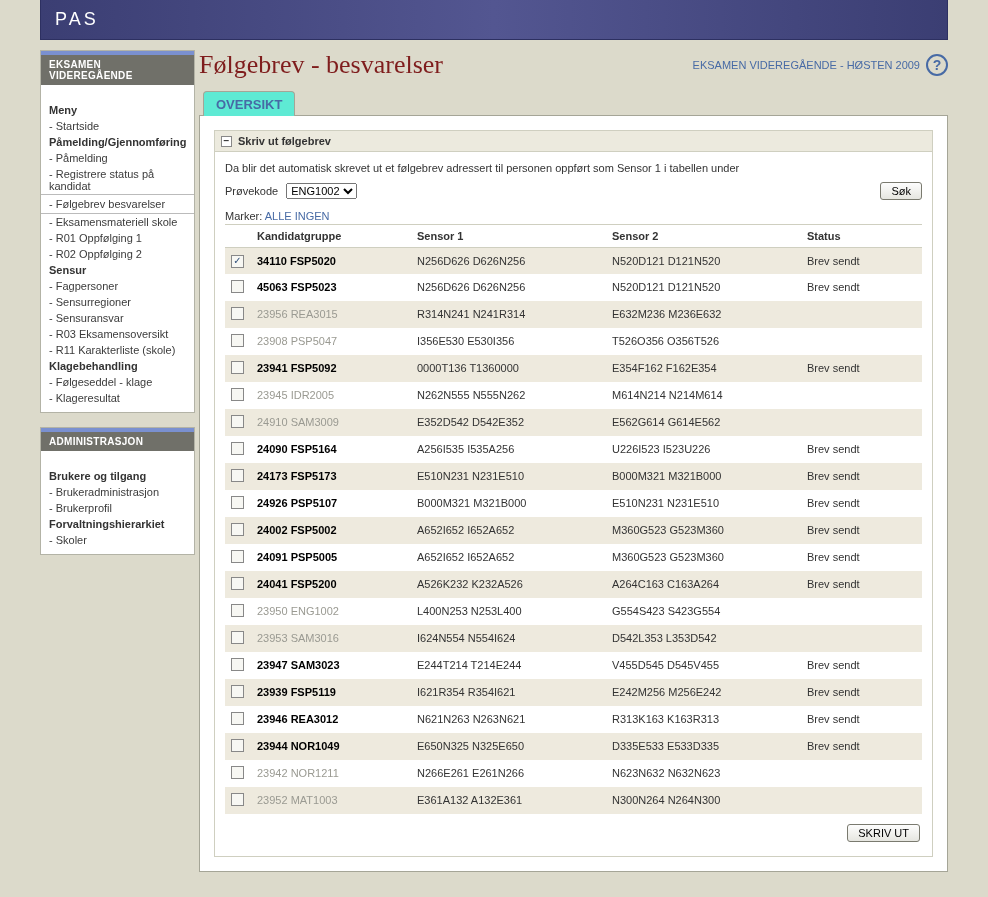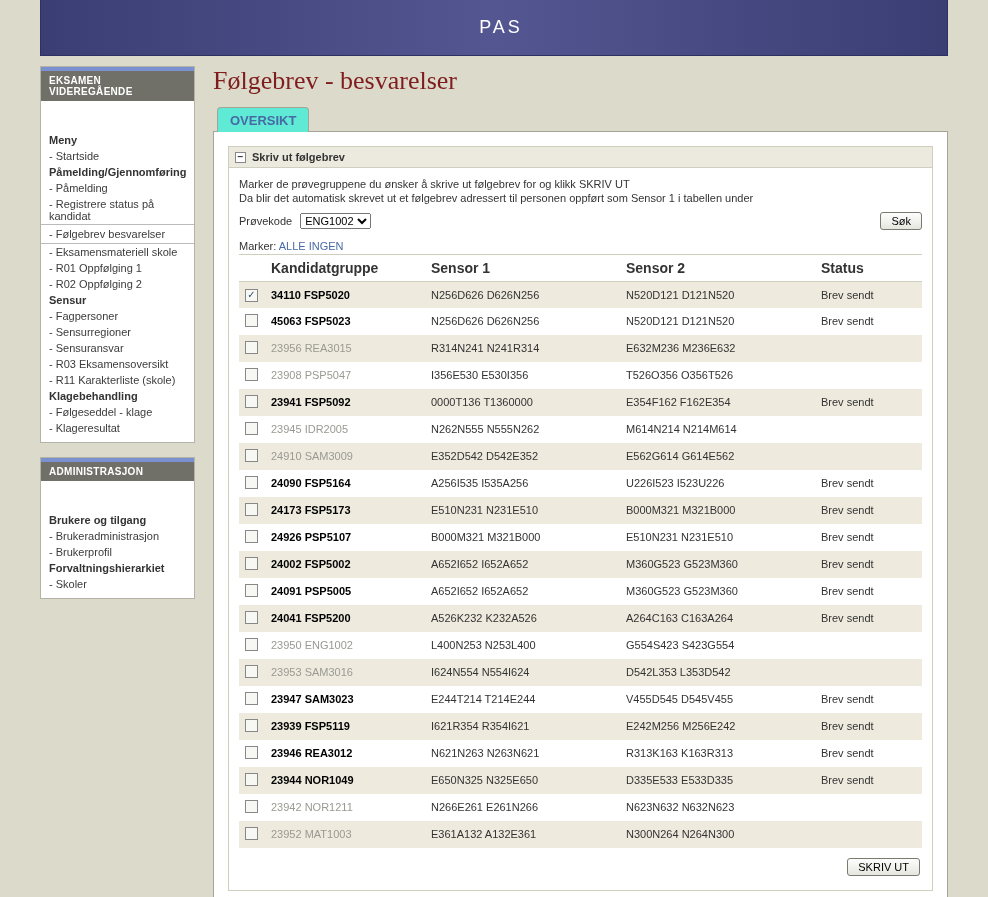--- a/index.html
+++ b/index.html
@@ -10,40 +10,39 @@
     background: #dcdacb;
     color: #333;
   }
   .page {
     width: 988px;
     margin: 0 auto;
     background: #dcdacb;
     padding-bottom: 30px;
   }
   .header-bar {
-    height: 56px;
+    height: 40px;
     margin: 0 40px 10px 40px;
     background: linear-gradient(to right, #3b3e73 0%, #535691 50%, #3b3e73 100%);
     border: 1px solid #2d3061;
     border-top: none;
     display: flex;
     align-items: center;
     padding-left: 14px;
-    justify-content: center;
   }
   .header-bar .logo {
     color: #fff;
     font-size: 18px;
     letter-spacing: 3px;
     font-family: Verdana, sans-serif;
   }
   .content {
     display: flex;
     margin: 0 40px;
-    gap: 18px;
+    gap: 4px;
     align-items: flex-start;
   }
   
   .sidebar {
     width: 155px;
     flex: 0 0 155px;
   }
   .sidebar .panel {
     background: #fff;
     border: 1px solid #b3b3a6;
@@ -52,22 +51,21 @@
   .sidebar .panel-header {
     background: #707069;
     border-top: 4px solid #7a90d0;
     color: #fff;
     font-weight: bold;
     font-size: 10px;
     padding: 4px 8px;
     letter-spacing: 0.3px;
   }
   .sidebar .menu {
-    padding: 4px 0 6px 0;
-    margin-top: 27px;
+    padding: 17px 0 6px 0;
   }
   .sidebar .menu-heading {
     font-weight: bold;
     color: #333;
     padding: 2px 8px;
   }
   .sidebar .menu-item {
     display: block;
     padding: 2px 8px 2px 8px;
     color: #3b3b3b;
@@ -198,21 +196,21 @@
   }
   
   .grid {
     width:100%;
     border-collapse: collapse;
     table-layout: fixed;
   }
   .grid th {
     text-align:left;
     font-weight:bold;
-    font-size:14px;
+    font-size:11px;
     border-top:1px solid #cfcfc0;
     border-bottom:1px solid #cfcfc0;
     padding:5px 6px;
     background:#fff;
   }
   .grid col.col-chk { width: 26px; }
   .grid col.col-grp { width: 160px; }
   .grid col.col-s1  { width: 195px; }
   .grid col.col-s2  { width: 195px; }
   .grid col.col-st  { }
@@ -287,34 +285,37 @@
             <div class="menu-heading">Forvaltningshierarkiet</div>
             <a class="menu-item">- Skoler</a>
           </div>
         </div>
       </nav>
 
     <div class="main">
 
       <div class="title-row">
         <h1 class="page-title">Følgebrev - besvarelser</h1>
+        <div class="context">
+          <span>EKSAMEN VIDEREGÅENDE - HØSTEN 2009</span>
+          <span class="help-icon">?</span>
+        </div>
       </div>
 
       <div class="tab-strip">
         <div class="tab">OVERSIKT</div>
       </div>
 
       <div class="panel-body">
         <div class="section">
           <div class="section-header">
             <span class="collapse-icon">−</span>
             <span>Skriv ut følgebrev</span>
           </div>
           <div class="section-body">
-            <div class="info-line">Marker de prøvegruppene du ønsker å skrive ut følgebrev for og klikk SKRIV UT</div>
             <div class="info-line">Da blir det automatisk skrevet ut et følgebrev adressert til personen oppført som Sensor 1 i tabellen under</div>
 
             <div class="form-row">
               <label>Prøvekode</label>
               <select>
                 <option>ENG1002</option>
               </select>
               <div style="flex:1"></div>
               <button class="search-btn">Søk</button>
             </div>

